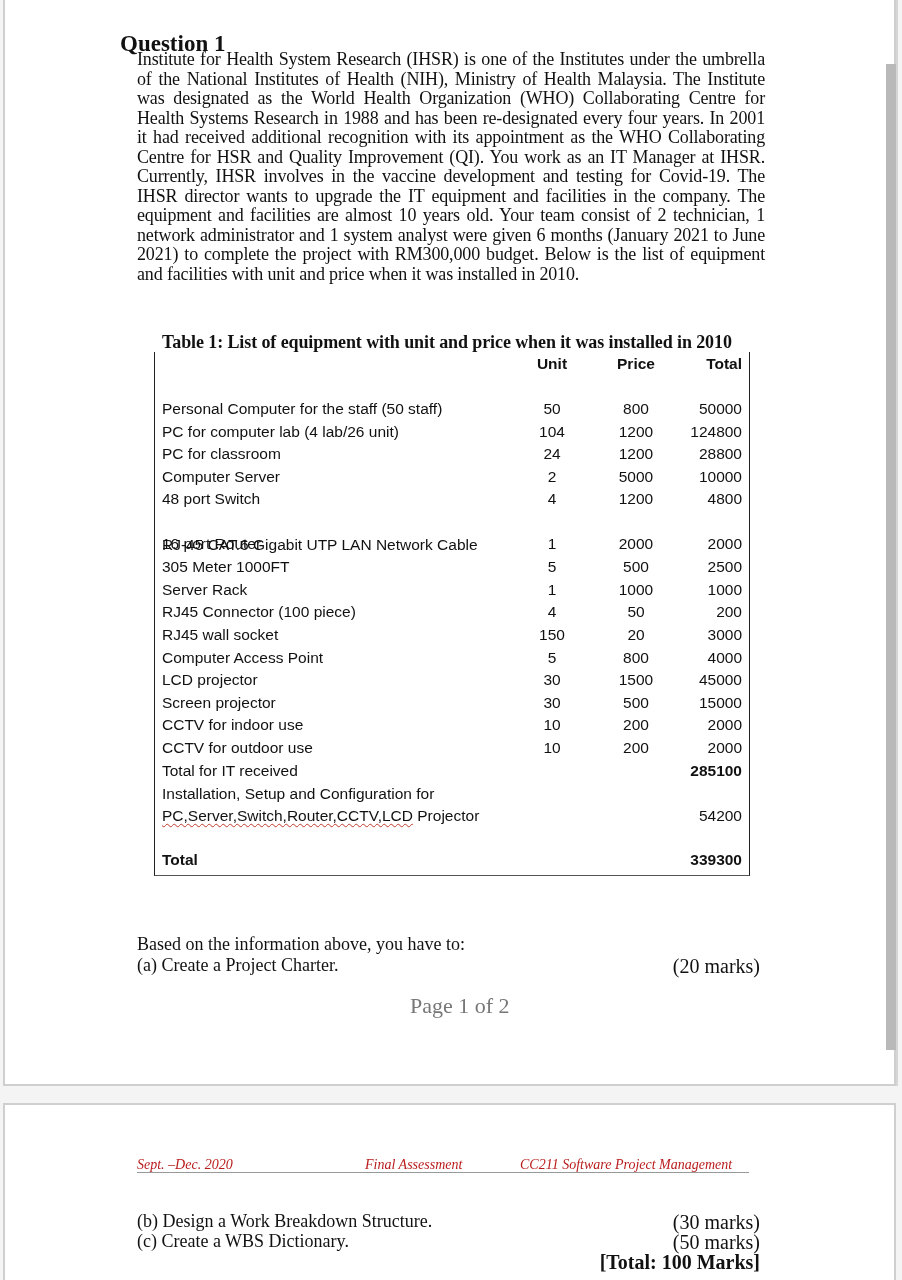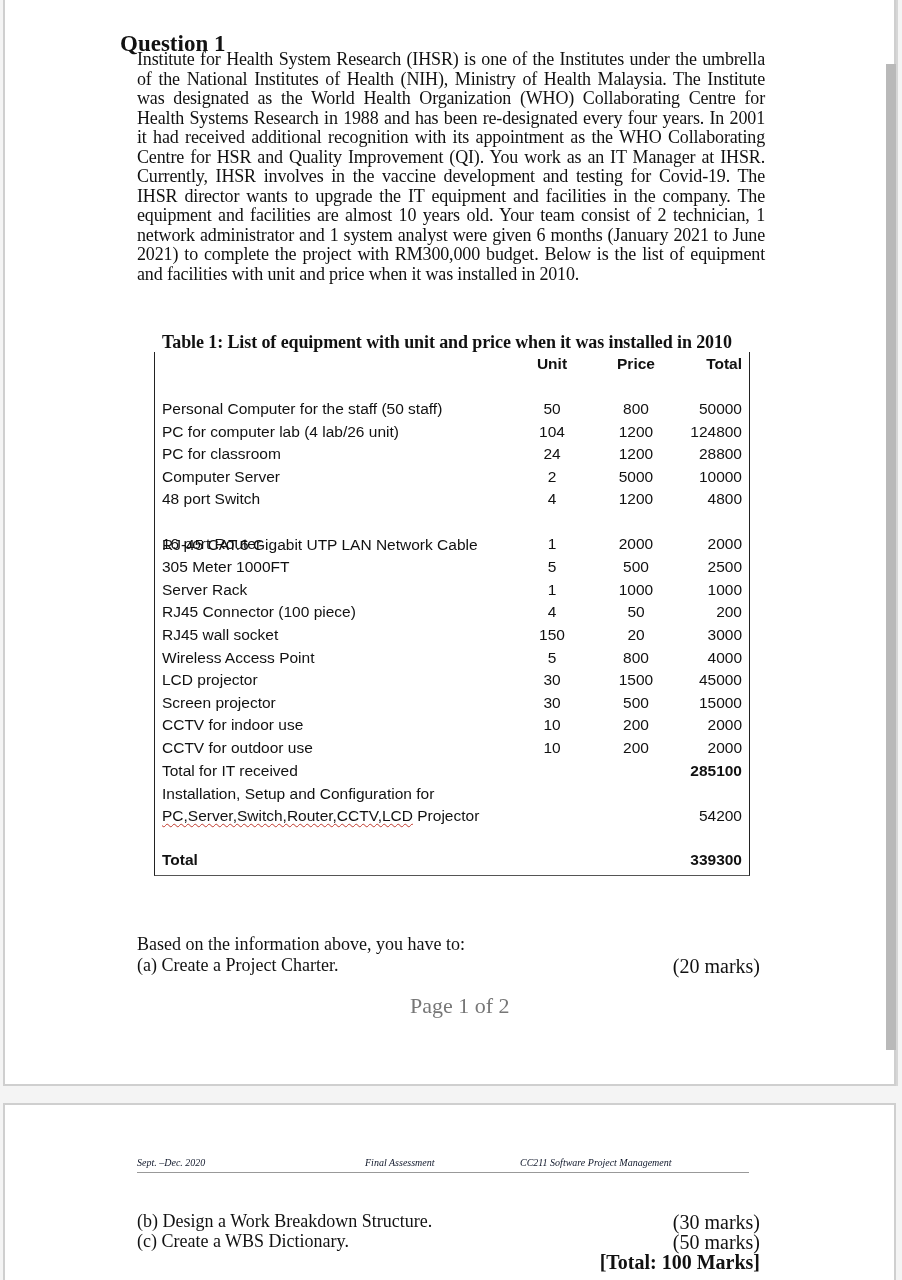--- a/index.html
+++ b/index.html
@@ -30,21 +30,21 @@
     .c-price { position: absolute; left: 434px; width: 80px; text-align: center; }
     .c-total { position: absolute; left: 508px; width: 72px; text-align: right; }
     .hdr { font-weight: bold; }
     .bold { font-weight: bold; }
     .squiggle { text-decoration: underline wavy #c0392b; text-decoration-thickness: 1px; text-underline-offset: 2px; }
 
     .instr { position: absolute; left: 137px; font-size: 18px; }
     .marks { position: absolute; right: 142px; font-size: 20px; text-align: right; }
     .pageno { position: absolute; left: 410px; top: 993px; font-size: 22px; color: #777; }
 
-    .footer { position: absolute; top: 1157px; font-style: italic; font-size: 10px; color: #0f172a; }
+    .footer { position: absolute; top: 1157px; font-style: italic; font-size: 14px; color: #b91c1c; }
     .footer-line { position: absolute; left: 137px; top: 1172px; width: 612px; height: 1px; background: #999; }
   </style>
 </head>
 <body>
 
 <div class="page" id="page1"></div>
 <div class="scrollbar-edge"></div>
 <div class="scrollbar-track"></div>
 <div class="page" id="page2"></div>
 
@@ -121,21 +121,21 @@
         <span class="c-price">50</span>
         <span class="c-total">200</span>
       </div>
       <div class="row" style="top: 626px;">
         <span class="c-name">RJ45 wall socket</span>
         <span class="c-unit">150</span>
         <span class="c-price">20</span>
         <span class="c-total">3000</span>
       </div>
       <div class="row" style="top: 648.6px;">
-        <span class="c-name">Wireless Access Point</span>
+        <span class="c-name">Computer Access Point</span>
         <span class="c-unit">5</span>
         <span class="c-price">800</span>
         <span class="c-total">4000</span>
       </div>
       <div class="row" style="top: 671.2px;">
         <span class="c-name">LCD projector</span>
         <span class="c-unit">30</span>
         <span class="c-price">1500</span>
         <span class="c-total">45000</span>
       </div>

